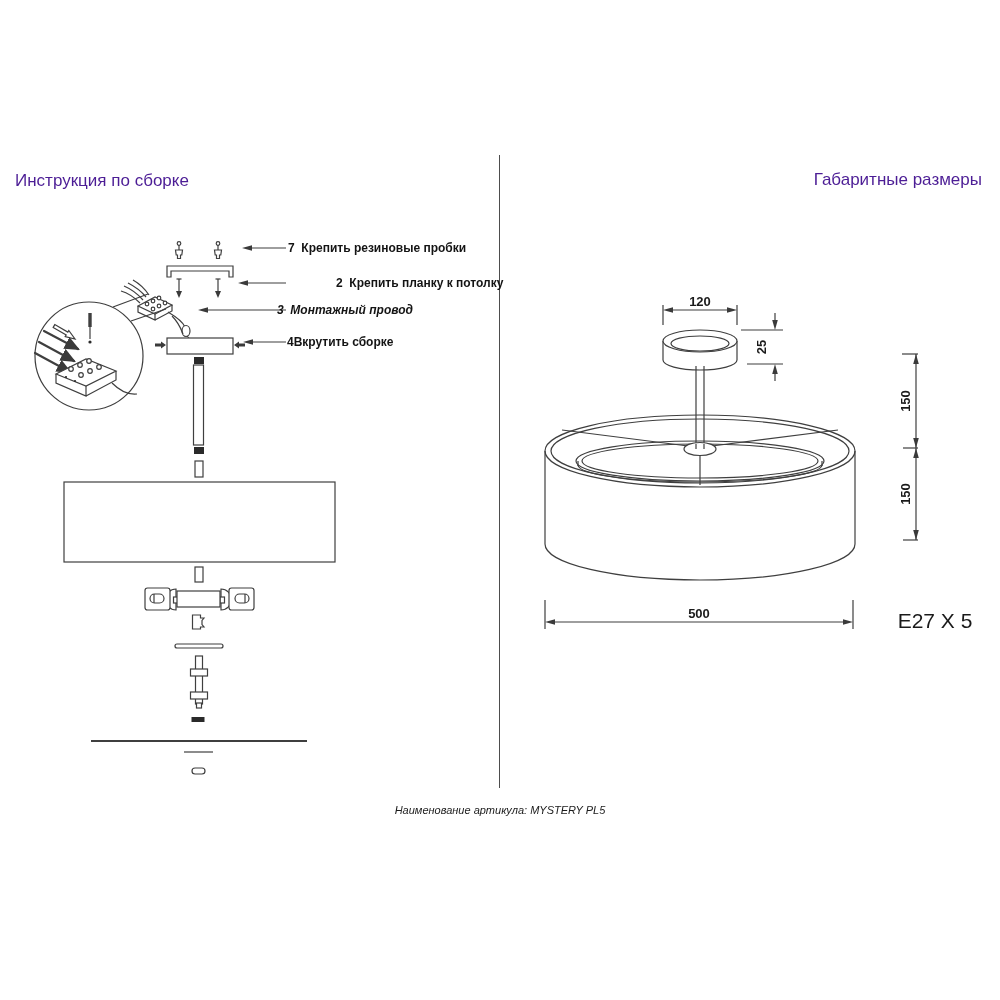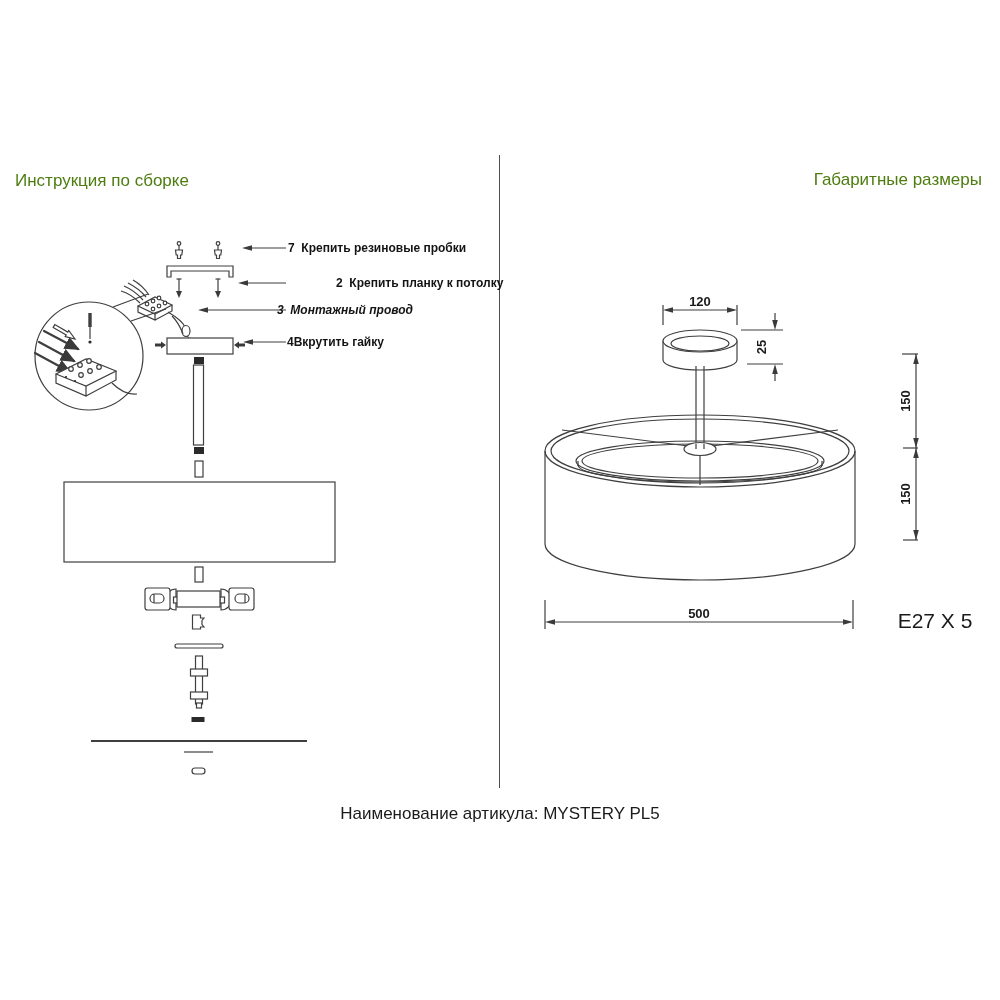--- a/index.html
+++ b/index.html
@@ -1,23 +1,23 @@
 <!DOCTYPE html>
 <html><head>
 <meta charset="utf-8">
 <style>
   html,body{margin:0;padding:0;}
   body{
     width:1000px;height:1000px;background:#ffffff;position:relative;
     font-family:"Liberation Sans", sans-serif;
   }
   .abs{position:absolute;}
-  .title{font-size:17px;color:#4d7c0f;}
+  .title{font-size:17px;color:#4c1d95;}
   .callout{font-size:12px;font-weight:bold;color:#141414;white-space:pre;line-height:12px;}
-  .footer{font-size:17px;color:#1b1b1b;text-align:center;left:0;width:1000px;}
+  .footer{font-size:11px;color:#1b1b1b;text-align:center;left:0;width:1000px;font-style:italic;}
   .divider{width:1px;background:#4d4d4d;}
   svg{position:absolute;overflow:visible;}
   .ln{stroke:#3f3f3f;stroke-width:1.2;fill:none;}
   .ln2{stroke:#3f3f3f;stroke-width:2.2;fill:none;}
   .wire{stroke:#3f3f3f;stroke-width:2.2;fill:none;stroke-linecap:round;}
   .wh{fill:#ffffff;stroke:#3f3f3f;stroke-width:1.2;}
   .blk{fill:#2a2a2a;stroke:none;}
   .arr{fill:#3a3a3a;stroke:none;}
   .dim{font:bold 13px "Liberation Sans", sans-serif;fill:#1a1a1a;}
   .spec{font:21px "Liberation Sans", sans-serif;fill:#1a1a1a;}
@@ -178,21 +178,21 @@
     <g>
       <line class="ln" x1="253" y1="342" x2="286" y2="342"></line>
       <path class="arr" d="M243,342 l10,-2.8 v5.6 Z"></path>
     </g>
   </g>
 </svg>
 
 <div class="abs callout" style="left:288px;top:242px;">7  Крепить резиновые пробки</div>
 <div class="abs callout" style="left:288px;top:277px;margin-left:48px;">2  Крепить планку к потолку</div>
 <div class="abs callout" style="left:277px;top:304px;font-style:italic;">3  Монтажный провод</div>
-<div class="abs callout" style="left:287px;top:336px;">4Вкрутить гайку</div>
+<div class="abs callout" style="left:287px;top:336px;">4Вкрутить сборке</div>
 
 <svg class="abs" style="left:500px;top:290px;" width="500" height="350" viewBox="500 290 500 350">
 
   <g>
     <line class="ln" x1="663" y1="305" x2="663" y2="325"></line>
     <line class="ln" x1="737" y1="305" x2="737" y2="325"></line>
     <line class="ln" x1="671" y1="310" x2="729" y2="310"></line>
     <path class="arr" d="M663,310 l10,-2.8 v5.6 Z"></path>
     <path class="arr" d="M737,310 l-10,-2.8 v5.6 Z"></path>
     <text class="dim" x="700" y="306" text-anchor="middle">120</text>

